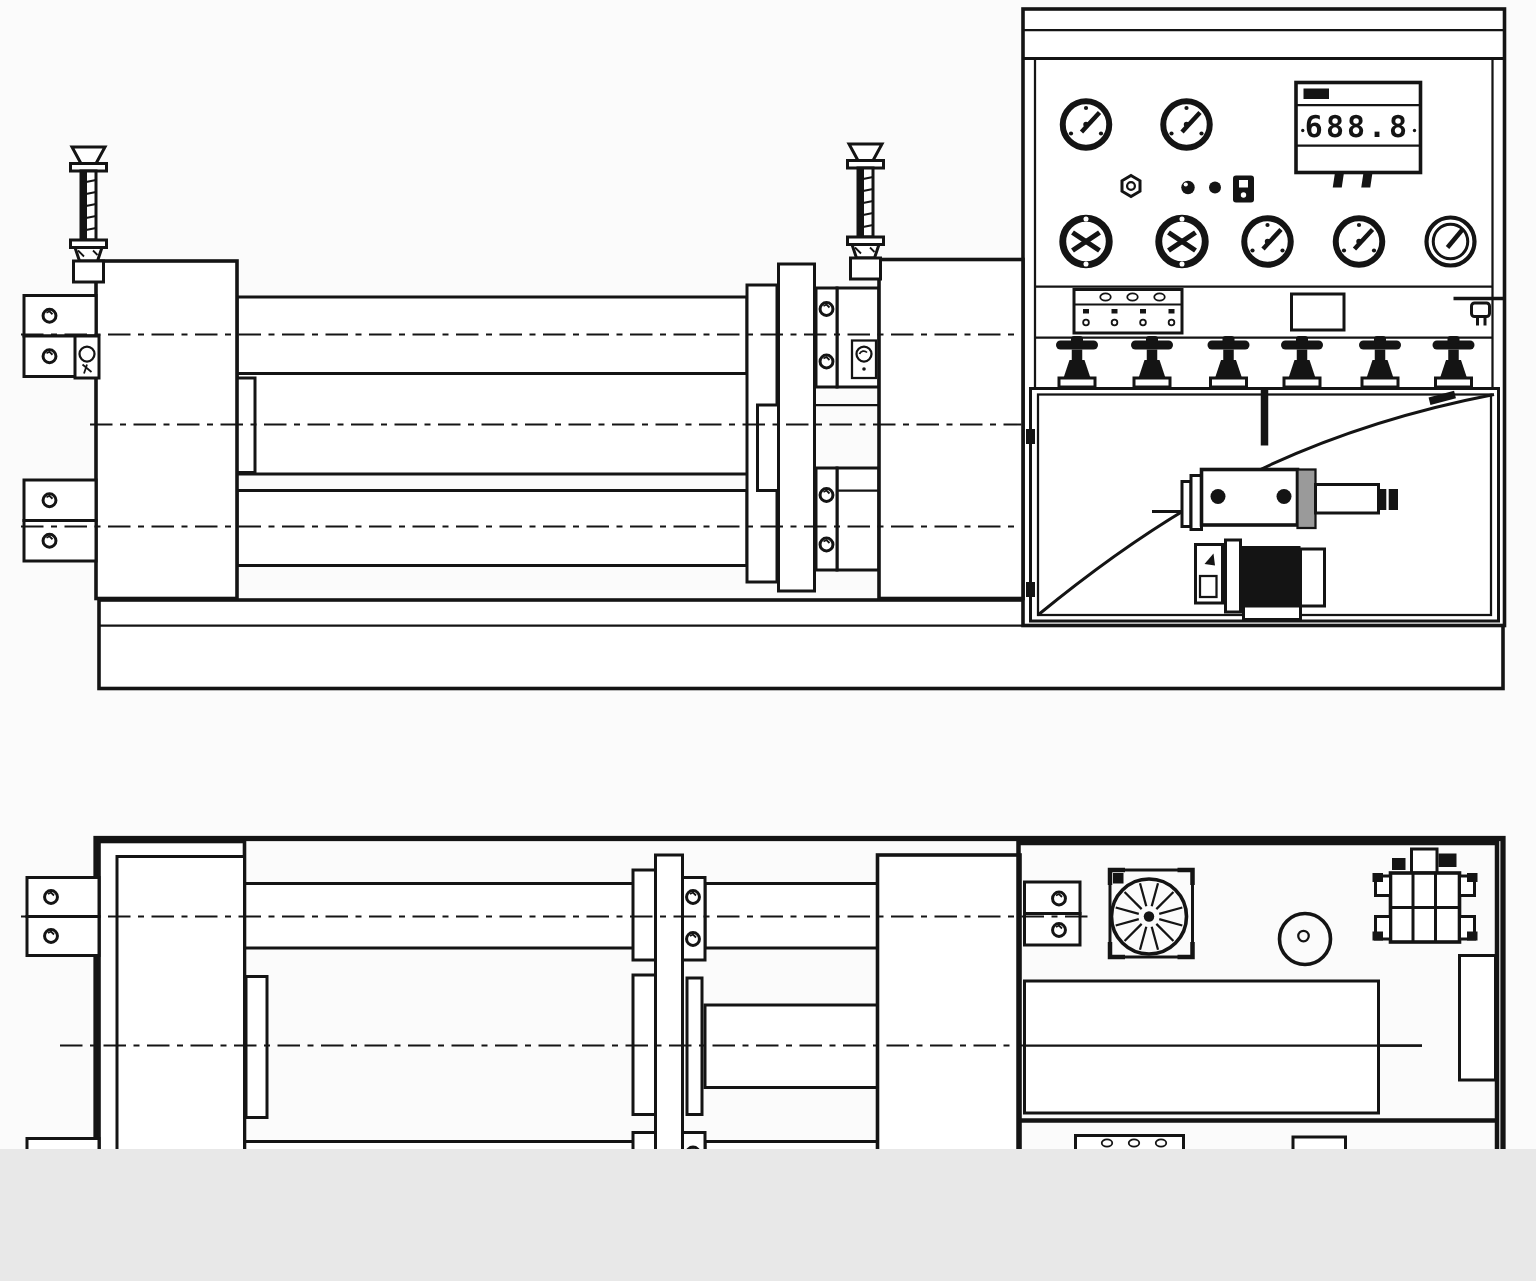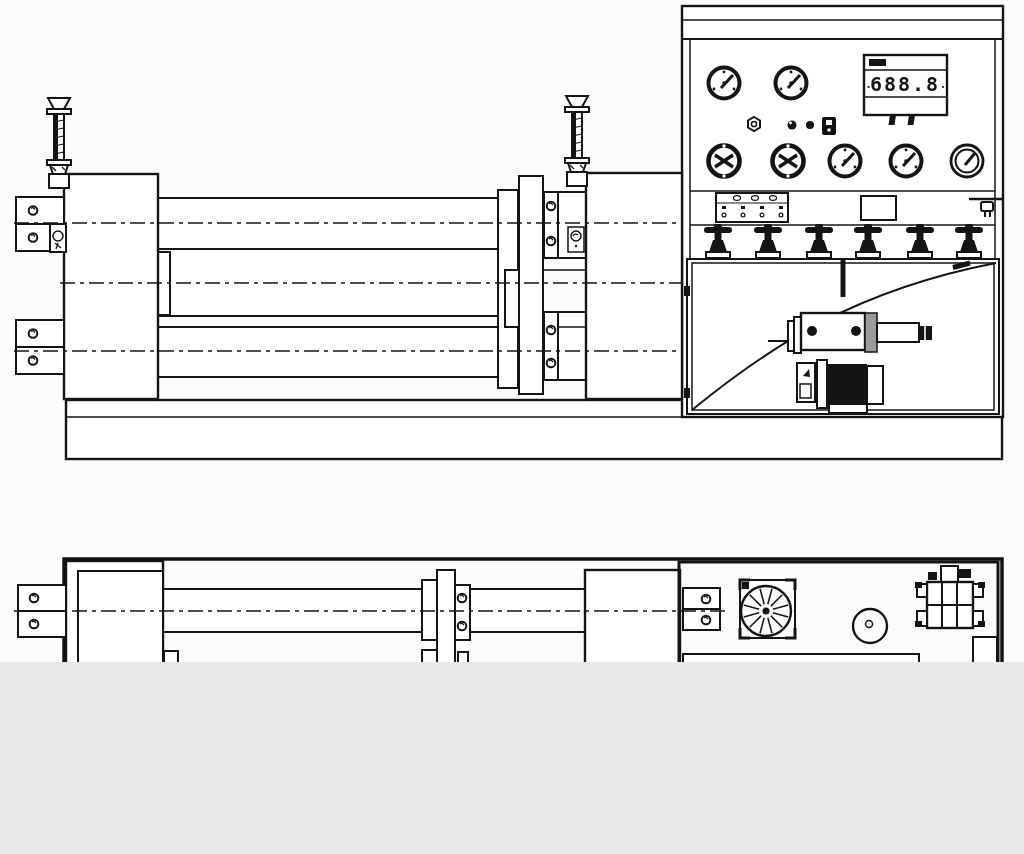--- a/index.html
+++ b/index.html
@@ -1,16 +1,16 @@
 <!DOCTYPE html>
 <html><head>
 <meta charset="utf-8">
 <style>
   html,body{margin:0;padding:0;background:#e8e8e8;}
-  .canvas{position:relative;width:1024px;height:662px;background:#fbfbfb;overflow:hidden;
+  .canvas{position:relative;width:1024px;height:766px;background:#fbfbfb;overflow:hidden;
           font-family:"DejaVu Sans","Liberation Sans",sans-serif;}
   svg{position:absolute;left:0;top:0;}
   
   .s1{stroke:#141414;stroke-width:1.2;fill:none}
   .s15{stroke:#141414;stroke-width:1.5;fill:none}
   .s2{stroke:#141414;stroke-width:2;fill:none}
   .s2f{stroke:#141414;stroke-width:2;fill:#fff}
   .s25{stroke:#141414;stroke-width:2.4;fill:none}
   .s25f{stroke:#141414;stroke-width:2.4;fill:#fff}
   .s3{stroke:#141414;stroke-width:3;fill:none}

